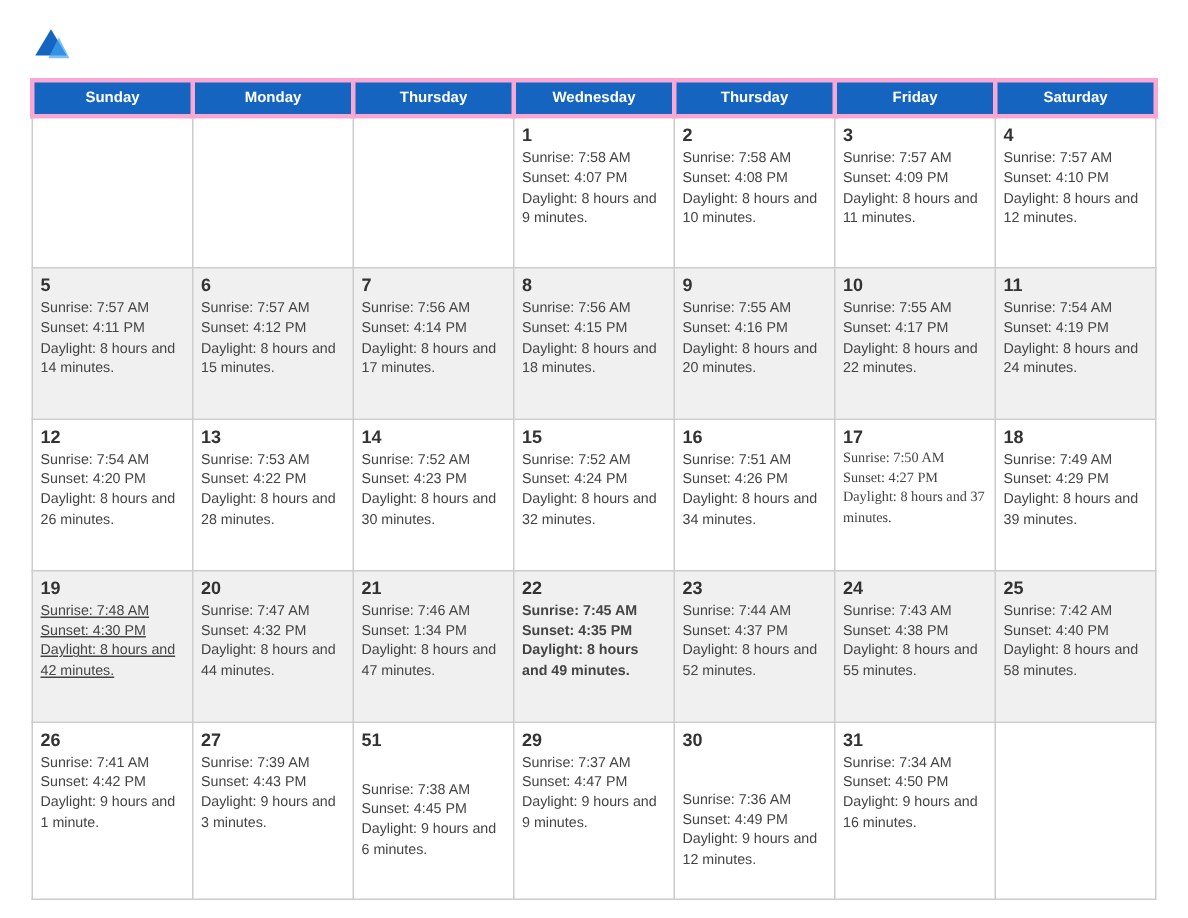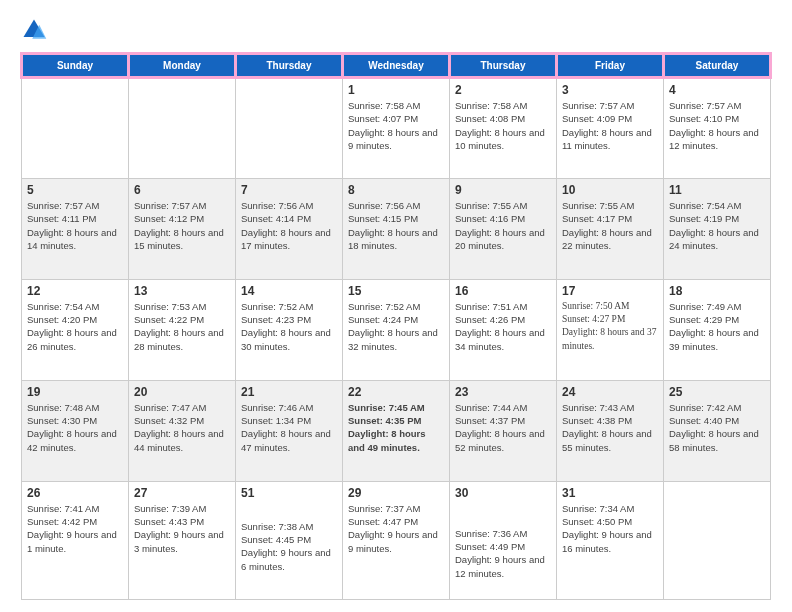--- a/index.html
+++ b/index.html
@@ -243,21 +243,21 @@
           <td>
             <div class="day-num">18</div>
             <div class="day-info" style="white-space: pre-line;">Sunrise: 7:49 AM
 Sunset: 4:29 PM
 Daylight: 8 hours and 39 minutes.</div>
           </td>
         </tr>
         <tr>
           <td>
             <div class="day-num">19</div>
-            <div class="day-info" style="white-space: pre-line;">Sunrise: 7:48 AM
+            <div class="day-info" style="white-space: pre-line; text-decoration: underline;">Sunrise: 7:48 AM
 Sunset: 4:30 PM
 Daylight: 8 hours and 42 minutes.</div>
           </td>
           <td>
             <div class="day-num">20</div>
             <div class="day-info" style="white-space: pre-line;">Sunrise: 7:47 AM
 Sunset: 4:32 PM
 Daylight: 8 hours and 44 minutes.</div>
           </td>
           <td>

